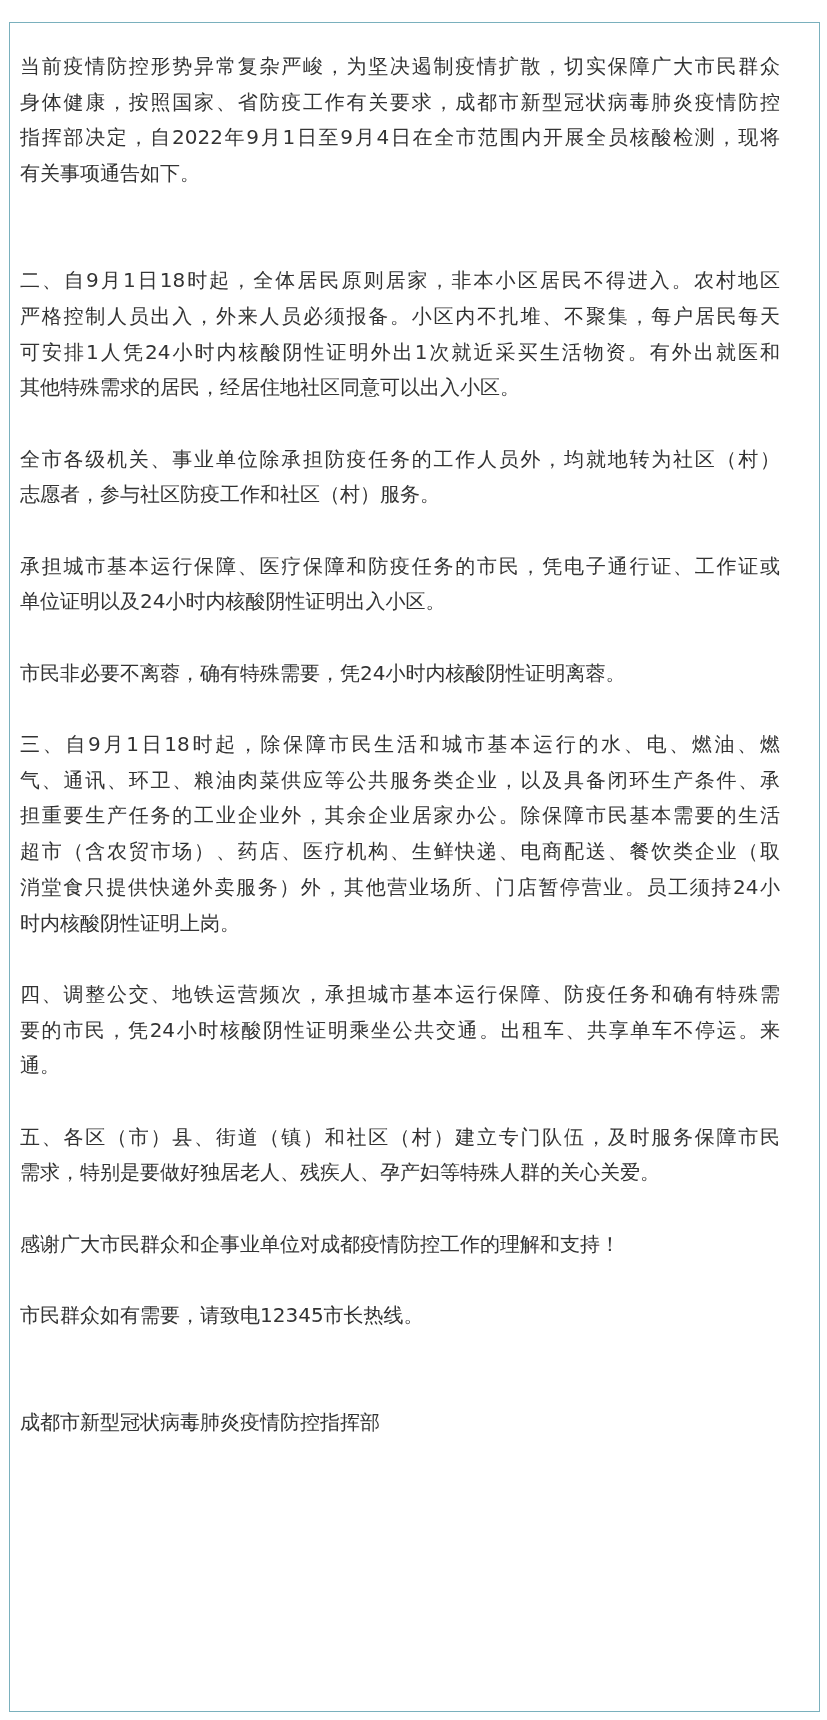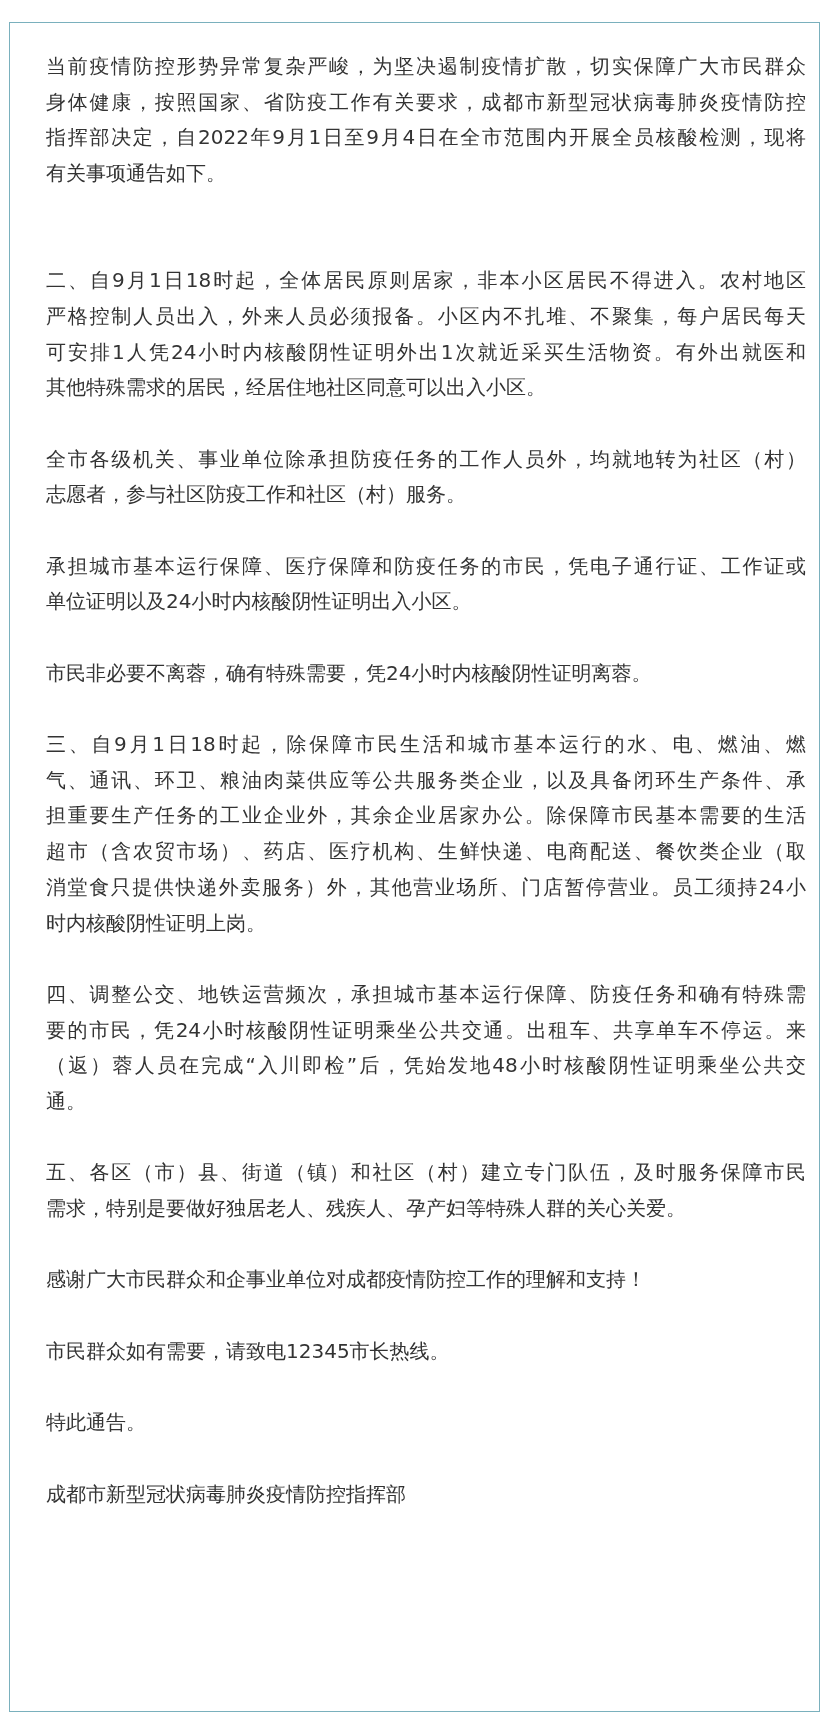--- a/index.html
+++ b/index.html
@@ -19,21 +19,21 @@
     position: absolute;
     left: 9px;
     top: 22px;
     width: 811px;
     height: 1690px;
     border: 1px solid #7ab0bd;
     box-sizing: border-box;
   }
   .content {
     position: absolute;
-    left: 46px;
+    left: 20px;
     top: 49px;
     width: 760px;
   }
   .line {
     height: 35.7px;
     line-height: 35.7px;
     font-size: 20px;
     white-space: nowrap;
     overflow: visible;
   }
@@ -100,43 +100,39 @@
     <div class="line full">担重要生产任务的工业企业外，其余企业居家办公。除保障市民基本需要的生活</div>
     <div class="line full">超市（含农贸市场）、药店、医疗机构、生鲜快递、电商配送、餐饮类企业（取</div>
     <div class="line full">消堂食只提供快递外卖服务）外，其他营业场所、门店暂停营业。员工须持24小</div>
     <div class="line last">时内核酸阴性证明上岗。</div>
   </div>
   <div class="blank"></div>
 
   <div class="para">
     <div class="line full">四、调整公交、地铁运营频次，承担城市基本运行保障、防疫任务和确有特殊需</div>
     <div class="line full">要的市民，凭24小时核酸阴性证明乘坐公共交通。出租车、共享单车不停运。来</div>
-    <div class="line full">（返）蓉人员在完成“入川即检”后，凭始发地48小时核酸阴性证明乘坐公共交</div>
     <div class="line last">通。</div>
   </div>
   <div class="blank"></div>
 
   <div class="para">
     <div class="line full">五、各区（市）县、街道（镇）和社区（村）建立专门队伍，及时服务保障市民</div>
     <div class="line last">需求，特别是要做好独居老人、残疾人、孕产妇等特殊人群的关心关爱。</div>
   </div>
   <div class="blank"></div>
 
   <div class="para">
     <div class="line last">感谢广大市民群众和企事业单位对成都疫情防控工作的理解和支持！</div>
   </div>
   <div class="blank"></div>
 
   <div class="para">
     <div class="line last">市民群众如有需要，请致电12345市长热线。</div>
   </div>
   <div class="blank"></div>
 
-  <div class="para">
-    <div class="line last">特此通告。</div>
-  </div>
   <div class="blank"></div>
 
   <div class="signature">
     <div class="line">成都市新型冠状病毒肺炎疫情防控指挥部</div>
   </div>
 
 </div>
 
 </body></html>

